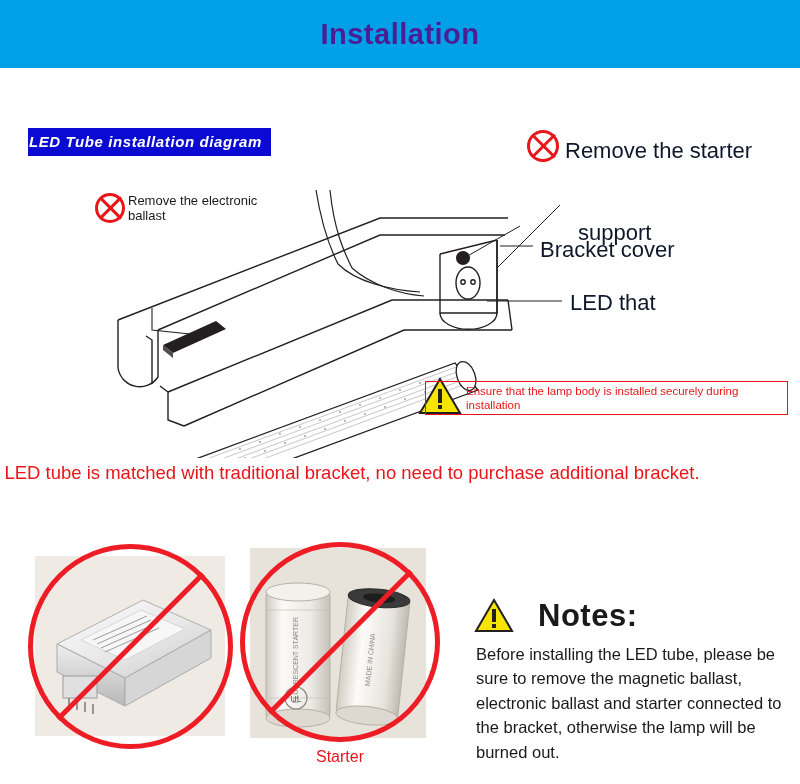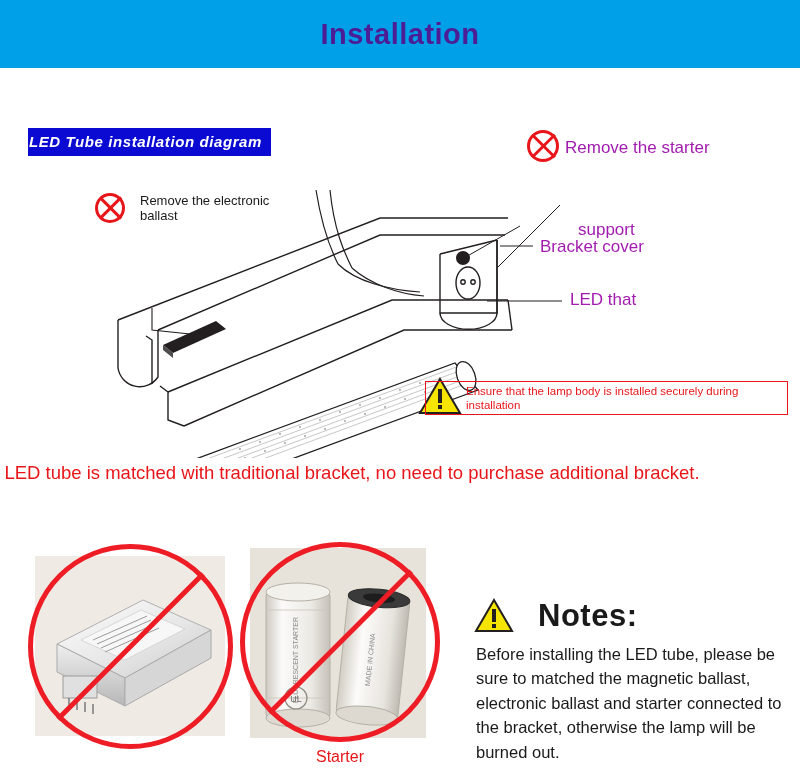--- a/index.html
+++ b/index.html
@@ -56,22 +56,22 @@
   svg.art {
     position: absolute;
     left: 0; top: 0;
     width: 800px;
     height: 390px;
   }
 
   
   .callout {
     position: absolute;
-    font-size: 17px;
-    color: #a21caf;
+    font-size: 22px;
+    color: #0f172a;
     white-space: nowrap;
   }
   .callout-sm {
     position: absolute;
     font-size: 13px;
     color: #1a1a1a;
     line-height: 1.15;
     width: 135px;
   }
 
@@ -310,21 +310,21 @@
   <div class="callout" style="left:578px; top:126px;margin-top:26px;">support</div>
 
   <div class="callout" style="left:540px; top:169px;">Bracket cover</div>
 
   <div class="callout" style="left:570px; top:222px;">LED that</div>
 
   <div class="no-sign" style="left:95px; top:125px; width:30px; height:30px;">
     <div class="bar1" style="height:30px; margin-left:-1.5px; margin-top:-15px; transform:rotate(45deg);"></div>
     <div class="bar2" style="height:30px; margin-left:-1.5px; margin-top:-15px; transform:rotate(-45deg);"></div>
   </div>
-  <div class="callout-sm" style="left:128px; top:126px;margin-left:12px;">Remove the electronic ballast</div>
+  <div class="callout-sm" style="left:128px; top:126px;">Remove the electronic ballast</div>
 
   <svg class="warn-tri" viewBox="0 0 44 40">
     <polygon points="22,3 42,37 2,37" fill="#f6e500" stroke="#231f20" stroke-width="2"></polygon>
     <rect x="20" y="13" width="4" height="14" fill="#231f20"></rect>
     <rect x="20" y="29" width="4" height="4" fill="#231f20"></rect>
   </svg>
   <div class="warn-strip">
     <div class="warn-text">Ensure that the lamp body is installed securely during installation</div>
   </div>
 </div>
@@ -418,14 +418,14 @@
   <div class="caption" style="left:240px; top:228px; width:200px;">Starter</div>
 
   <div class="notes-head">
     <svg width="40" height="36" viewBox="0 0 40 36">
       <polygon points="20,2 38,33 2,33" fill="#f6e500" stroke="#231f20" stroke-width="2"></polygon>
       <rect x="18" y="11" width="4" height="13" fill="#231f20"></rect>
       <rect x="18" y="26" width="4" height="4" fill="#231f20"></rect>
     </svg>
     <span class="notes-word">Notes:</span>
   </div>
-  <div class="notes-body">Before installing the LED tube, please be sure to matched the magnetic ballast, electronic ballast and starter connected to the bracket, otherwise the lamp will be burned out.</div>
+  <div class="notes-body">Before installing the LED tube, please be sure to remove the magnetic ballast, electronic ballast and starter connected to the bracket, otherwise the lamp will be burned out.</div>
 </div>
 
 </body></html>

